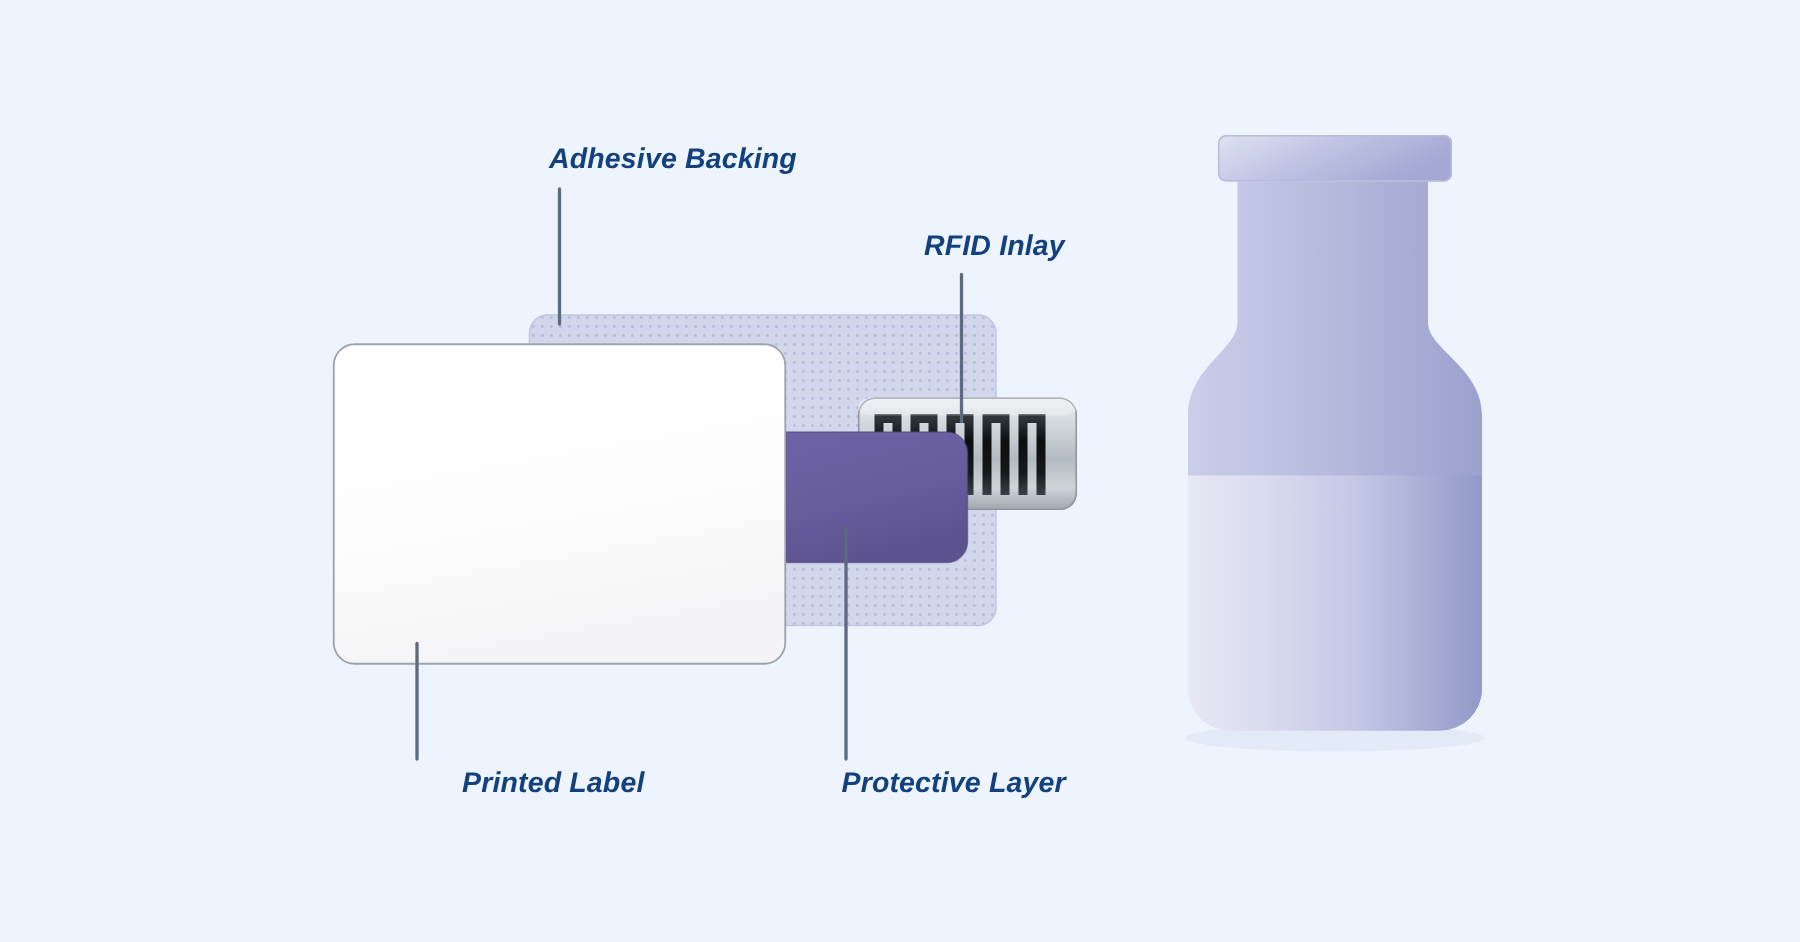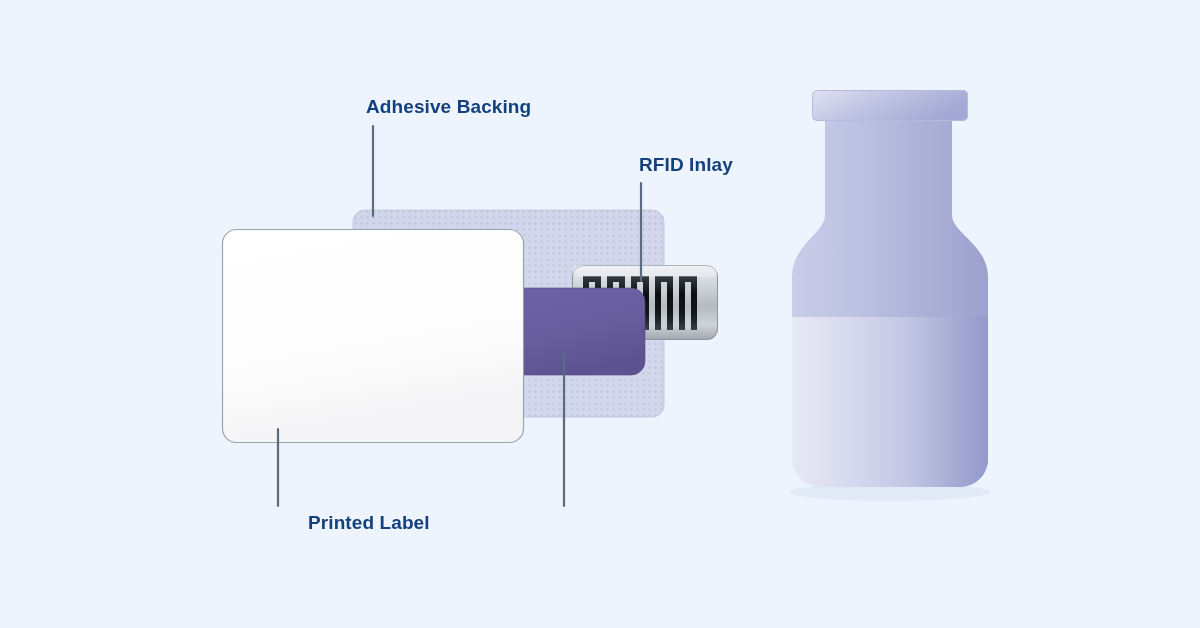--- a/index.html
+++ b/index.html
@@ -12,23 +12,24 @@
   #stage{position:relative;width:1200px;height:628px;}
   svg.layer{position:absolute;left:0;top:0;width:1200px;height:628px;}
   .callout-text{
     position:absolute;
     color:#13417d;
     font-size:19px;
     font-weight:700;
     white-space:nowrap;
     letter-spacing:.1px;
     font-family:"Liberation Sans", sans-serif;
+    font-style:italic;
   }
   .ct-adhesive{left:366px;top:96px;}
-  .ct-rfid{left:639px;top:154px;text-align:center;}
+  .ct-rfid{left:616px;top:154px;text-align:center;}
   .ct-printed{left:276px;top:512px;margin-left:32px;}
   .ct-protective{left:561px;top:512px;}
 </style>
 </head>
 <body>
 
 <div id="stage">
 
   <svg class="layer" viewBox="0 0 1200 628" xmlns="http://www.w3.org/2000/svg">
     <defs>
@@ -143,14 +144,15 @@
       <line x1="564" y1="352" x2="564" y2="506"></line>
     </g>
   </svg>
 
   <div class="callout-text ct-adhesive">Adhesive Backing</div>
 
   <div class="callout-text ct-rfid">RFID Inlay</div>
 
   <div class="callout-text ct-printed">Printed Label</div>
 
+  <div class="callout-text ct-protective">Protective Layer</div>
 
 </div>
 
 </body></html>

